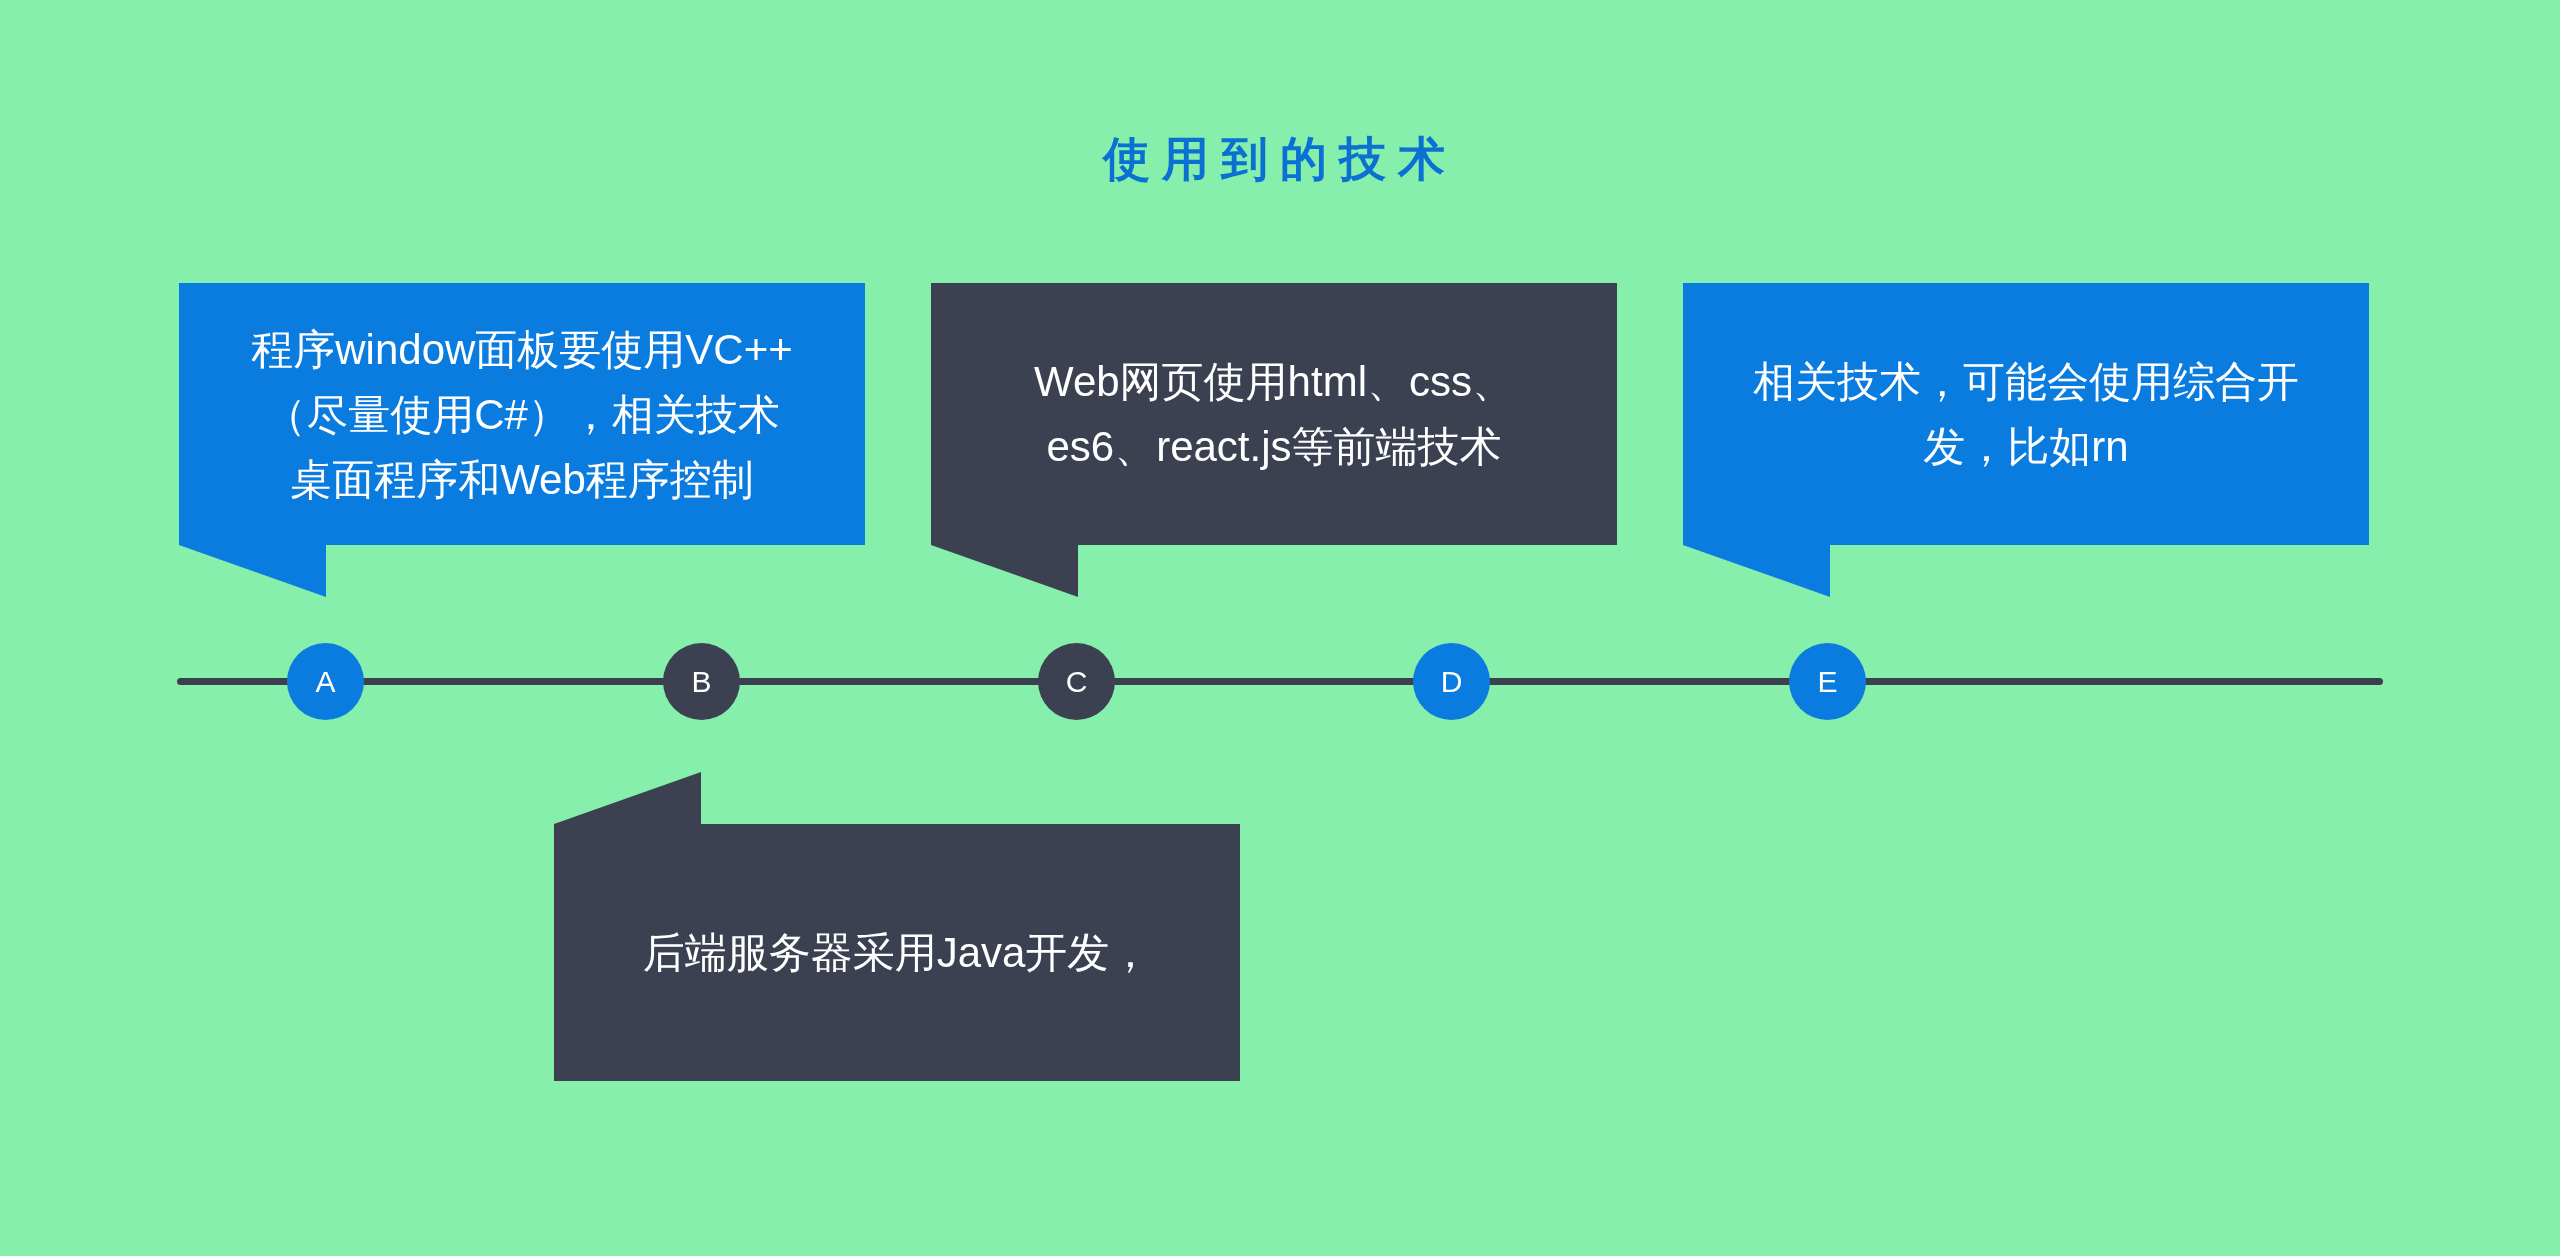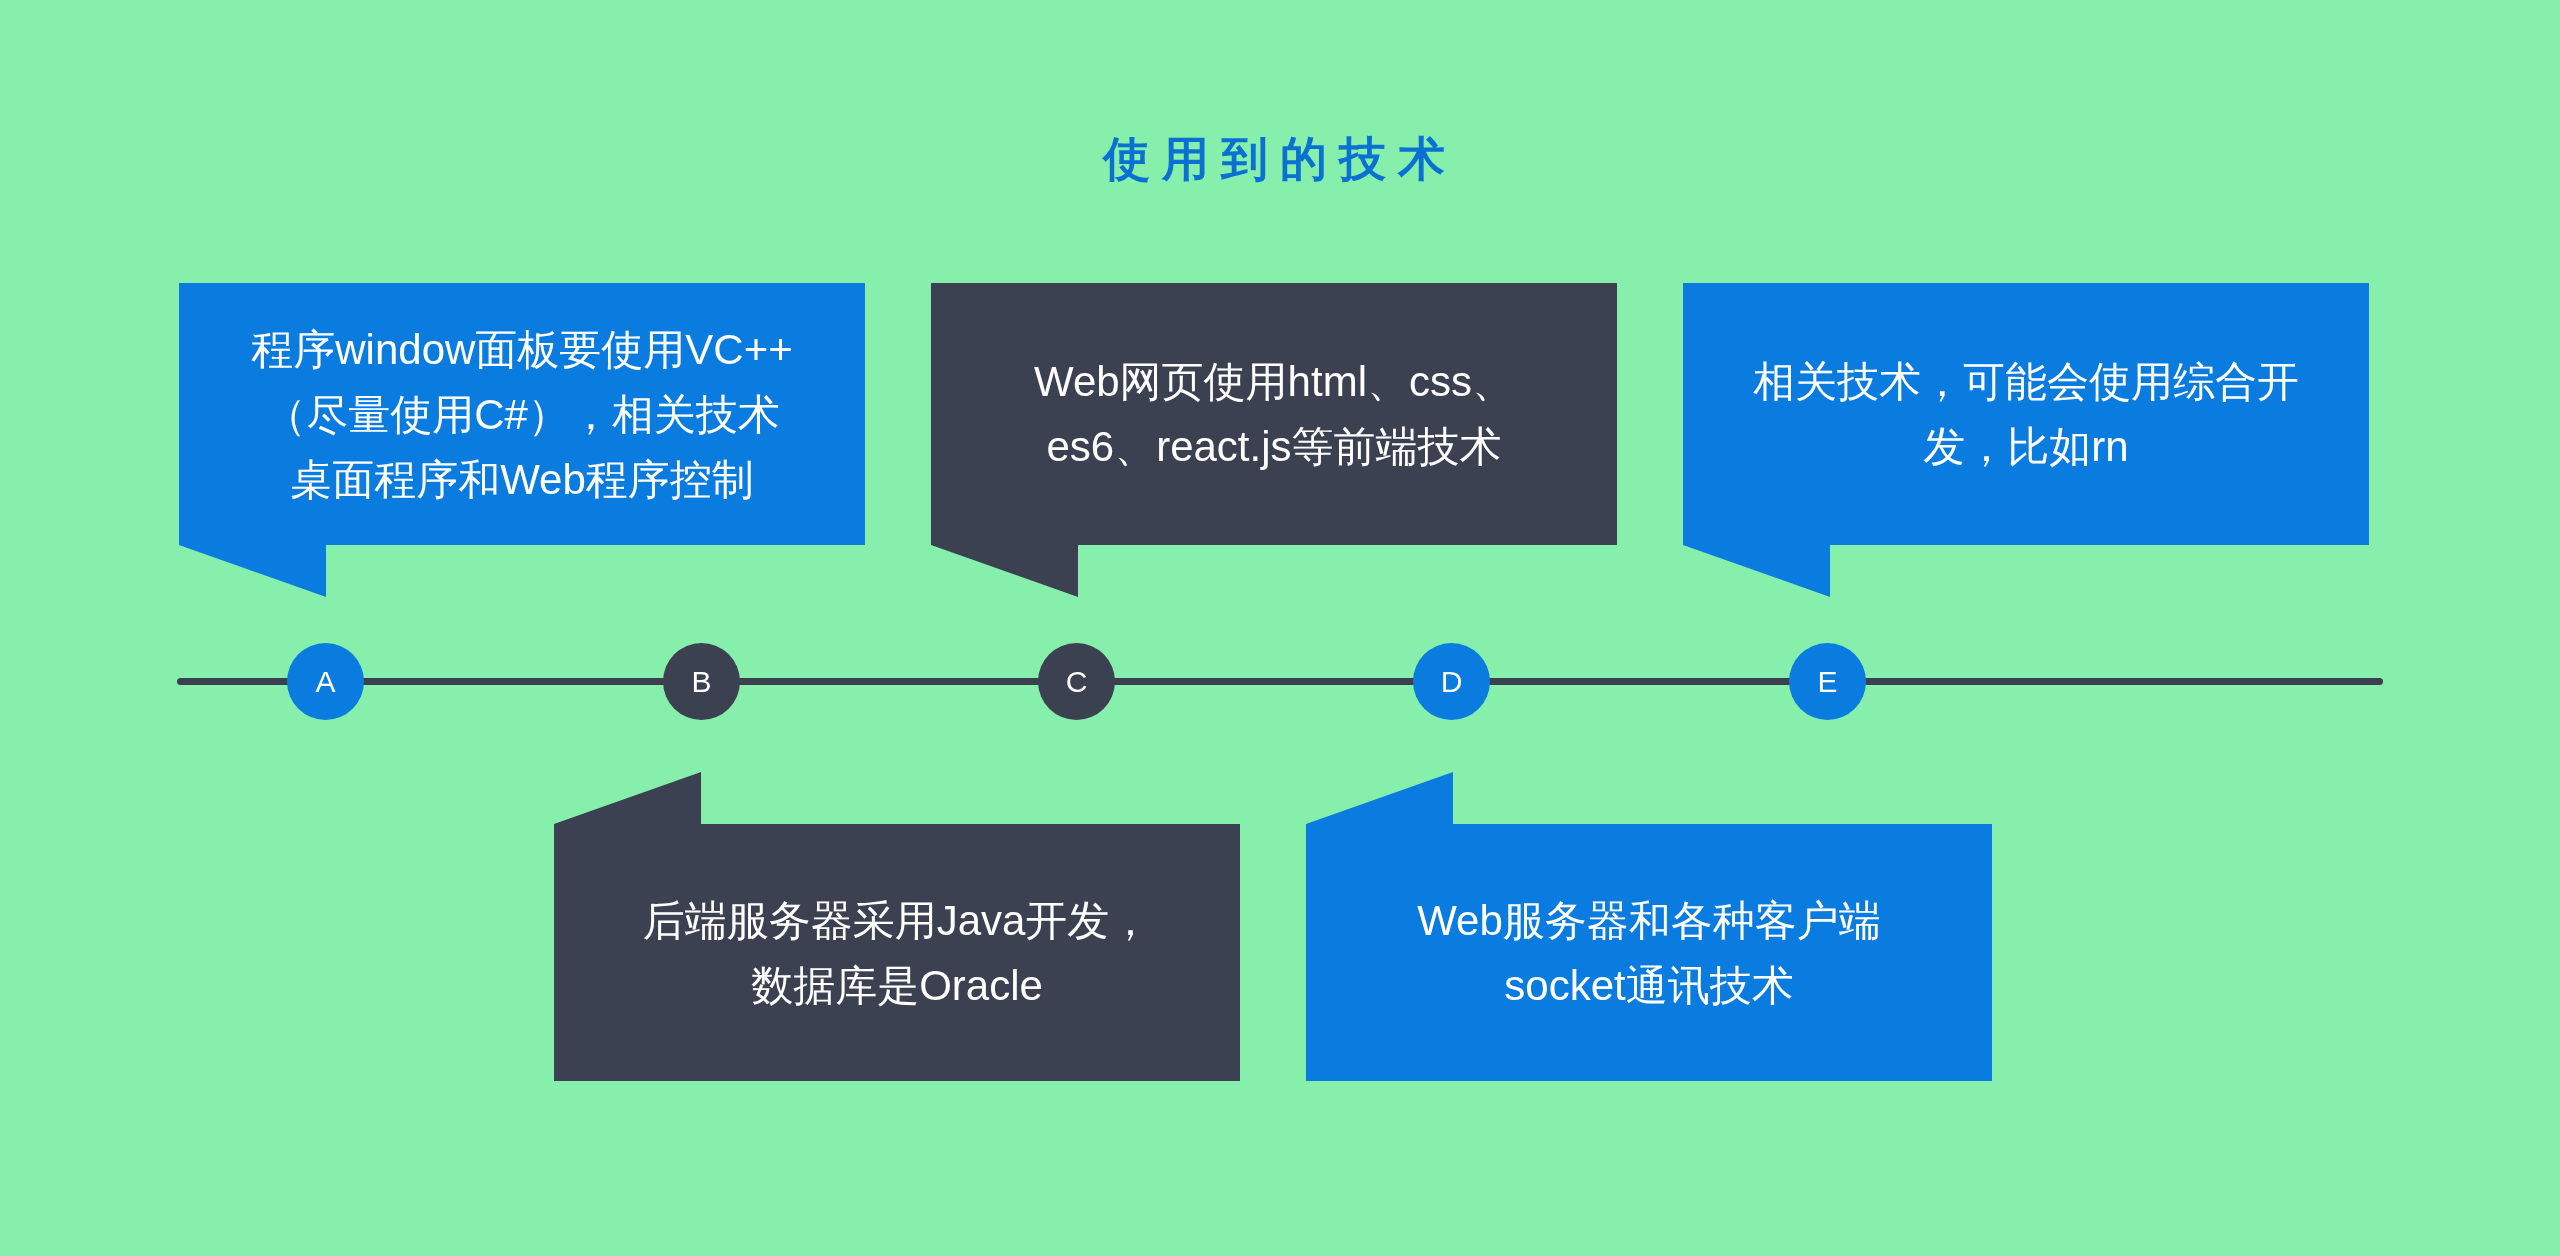--- a/index.html
+++ b/index.html
@@ -126,30 +126,20 @@
       <div>发，比如rn</div>
     </div>
     <svg class="tail tail-down" width="147" height="52" viewBox="0 0 147 52">
         <polygon points="0,0 147,0 147,52" fill="currentColor"></polygon>
       </svg>
   </div>
 
   <div class="bubble bottom theme-dark" style="left:554px; top:816px;">
     <div class="bubble-text">
       <div>后端服务器采用Java开发，</div>
-      <div>数据库是Oracle</div>
     </div>
     <svg class="tail tail-up" width="147" height="52" viewBox="0 0 147 52">
         <polygon points="0,52 147,0 147,52" fill="currentColor"></polygon>
       </svg>
   </div>
 
-  <div class="bubble bottom theme-blue" style="left:1306px; top:816px;">
-    <div class="bubble-text">
-      <div>Web服务器和各种客户端</div>
-      <div>socket通讯技术</div>
-    </div>
-    <svg class="tail tail-up" width="147" height="52" viewBox="0 0 147 52">
-        <polygon points="0,52 147,0 147,52" fill="currentColor"></polygon>
-      </svg>
-  </div>
 
 </div>
 
 </body></html>

